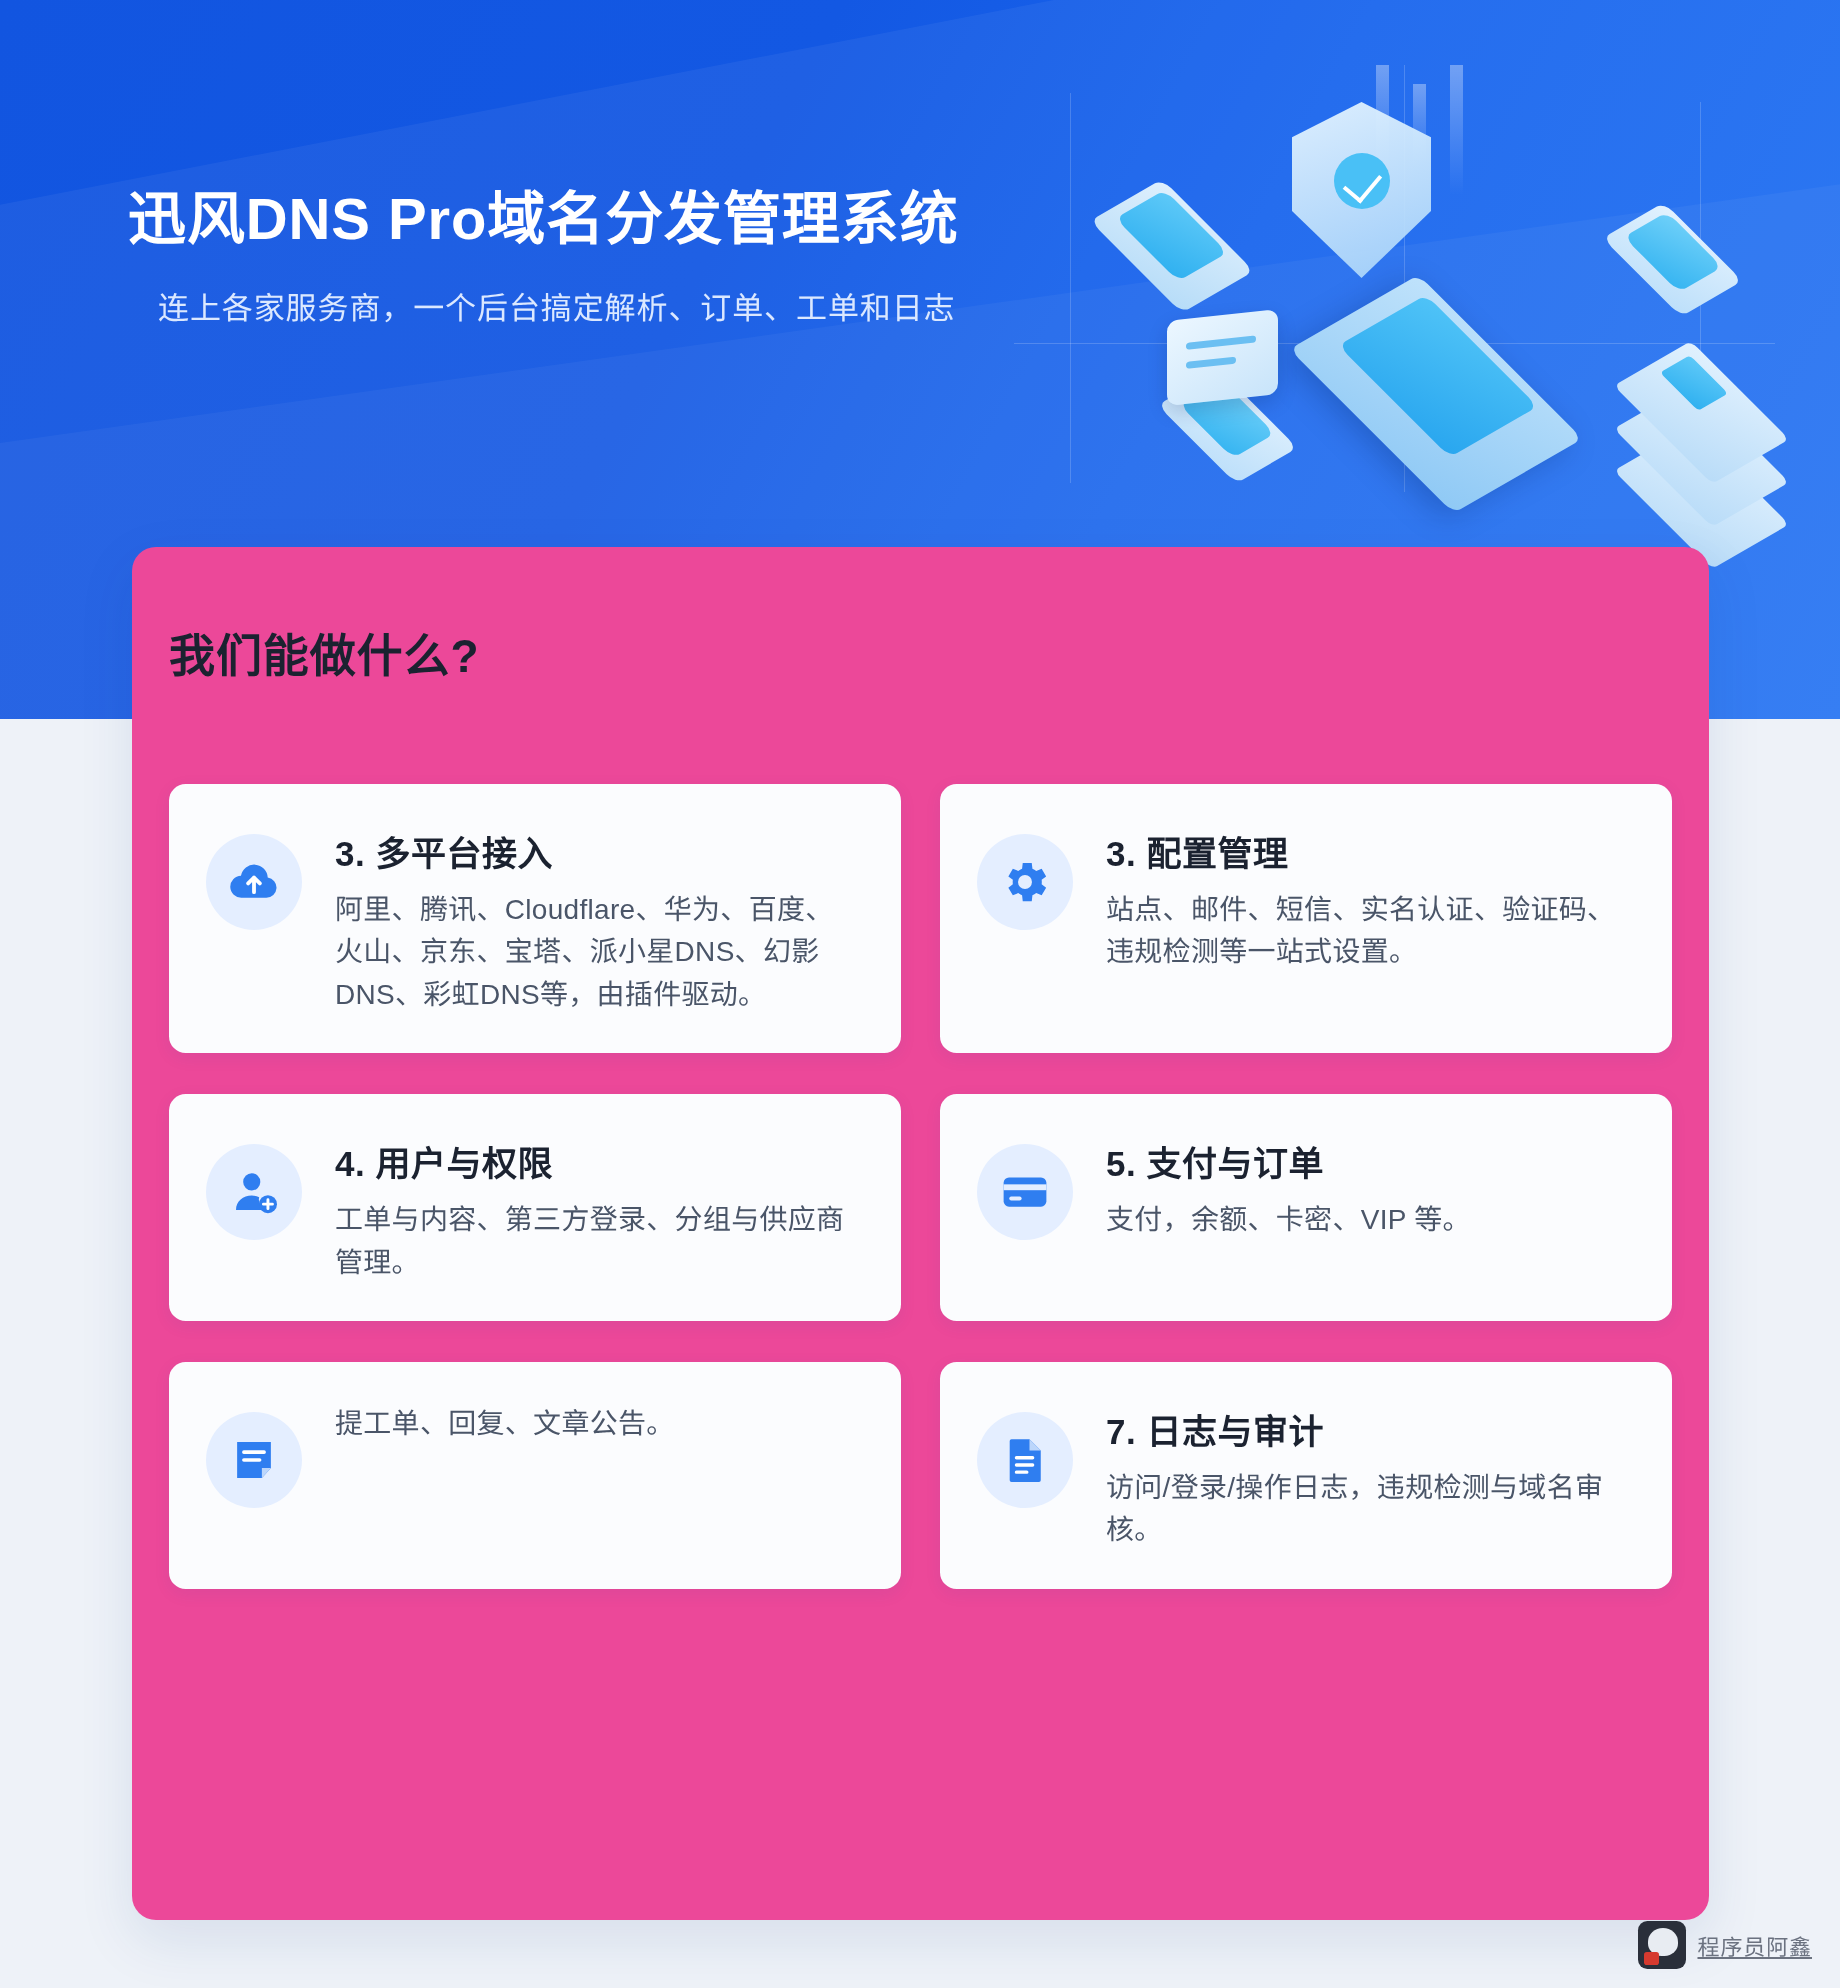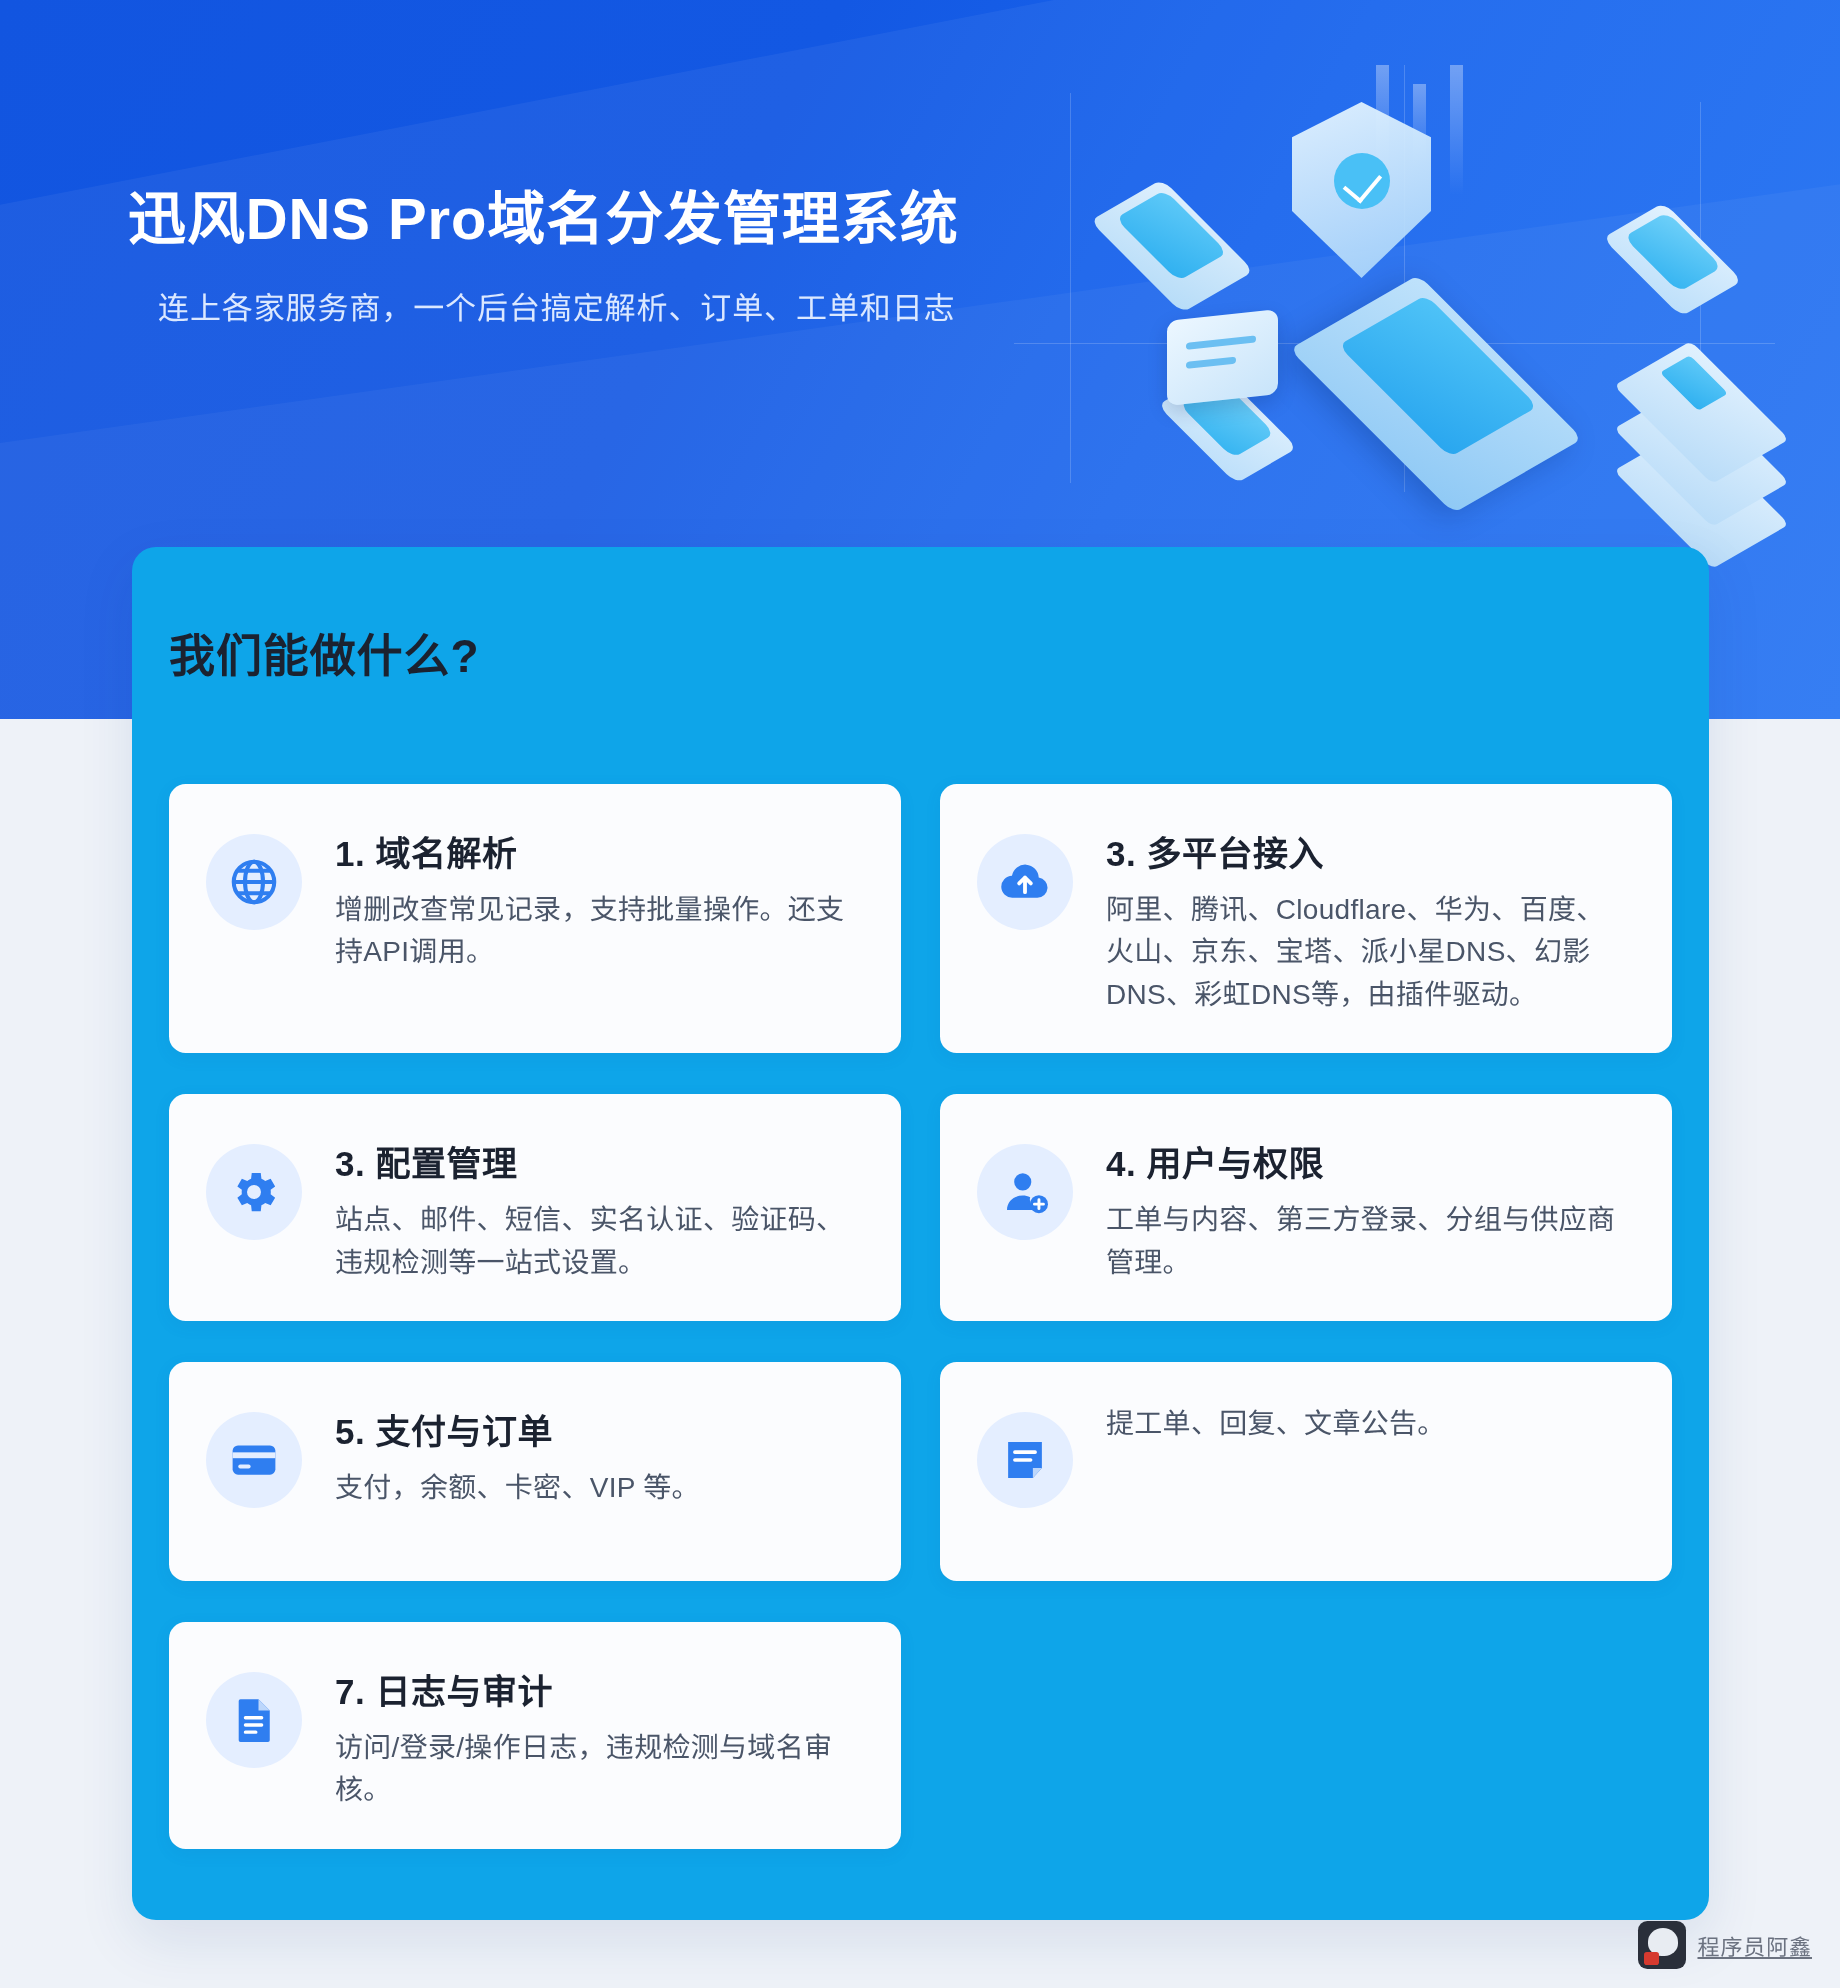--- a/index.html
+++ b/index.html
@@ -186,21 +186,21 @@
     position: absolute;
     background: rgba(255,255,255,.18);
   }
 
   
   .panel {
     position: absolute;
     left: 132px; top: 547px;
     width: 1577px;
     min-height: 1373px;
-    background: #0ea5e9;
+    background: #ec4899;
     border-radius: 24px;
     box-shadow: 0 20.4px 56px rgba(22,60,130,.10);
   }
   .panel-title {
     position: absolute;
     left: 37px; top: 72px;
     font-size: 46px;
     font-weight: 700;
     color: #1b2230;
     letter-spacing: 0.9px;
@@ -337,33 +337,20 @@
 
     <div class="hero-title">迅风DNS Pro域名分发管理系统</div>
     <div class="hero-sub">连上各家服务商，一个后台搞定解析、订单、工单和日志</div>
   </div>
 
   <div class="panel">
     <div class="panel-title">我们能做什么?</div>
 
     <div class="grid">
 
-      <div class="feature">
-        <div class="f-icon">
-          <svg viewBox="0 0 24 24" fill="none" stroke="#2f7ef0" stroke-width="1.8">
-            <circle cx="12" cy="12" r="9"></circle>
-            <ellipse cx="12" cy="12" rx="4" ry="9"></ellipse>
-            <path d="M3 12h18M4.5 7h15M4.5 17h15"></path>
-          </svg>
-        </div>
-        <div class="f-body">
-          <div class="f-title">1. 域名解析</div>
-          <div class="f-desc">增删改查常见记录，支持批量操作。还支持API调用。</div>
-        </div>
-      </div>
 
       <div class="feature">
         <div class="f-icon">
           <svg viewBox="0 0 24 24" fill="#2f7ef0">
             <path d="M6.5 19h11a4.5 4.5 0 0 0 .6-8.96A6 6 0 0 0 6.2 9.2 4.4 4.4 0 0 0 6.5 19z"></path>
             <path d="M12 16.5V10m0 0l-2.6 2.6M12 10l2.6 2.6" stroke="#ffffff" stroke-width="1.7" fill="none" stroke-linecap="round"></path>
           </svg>
         </div>
         <div class="f-body">
           <div class="f-title">3. 多平台接入</div>

